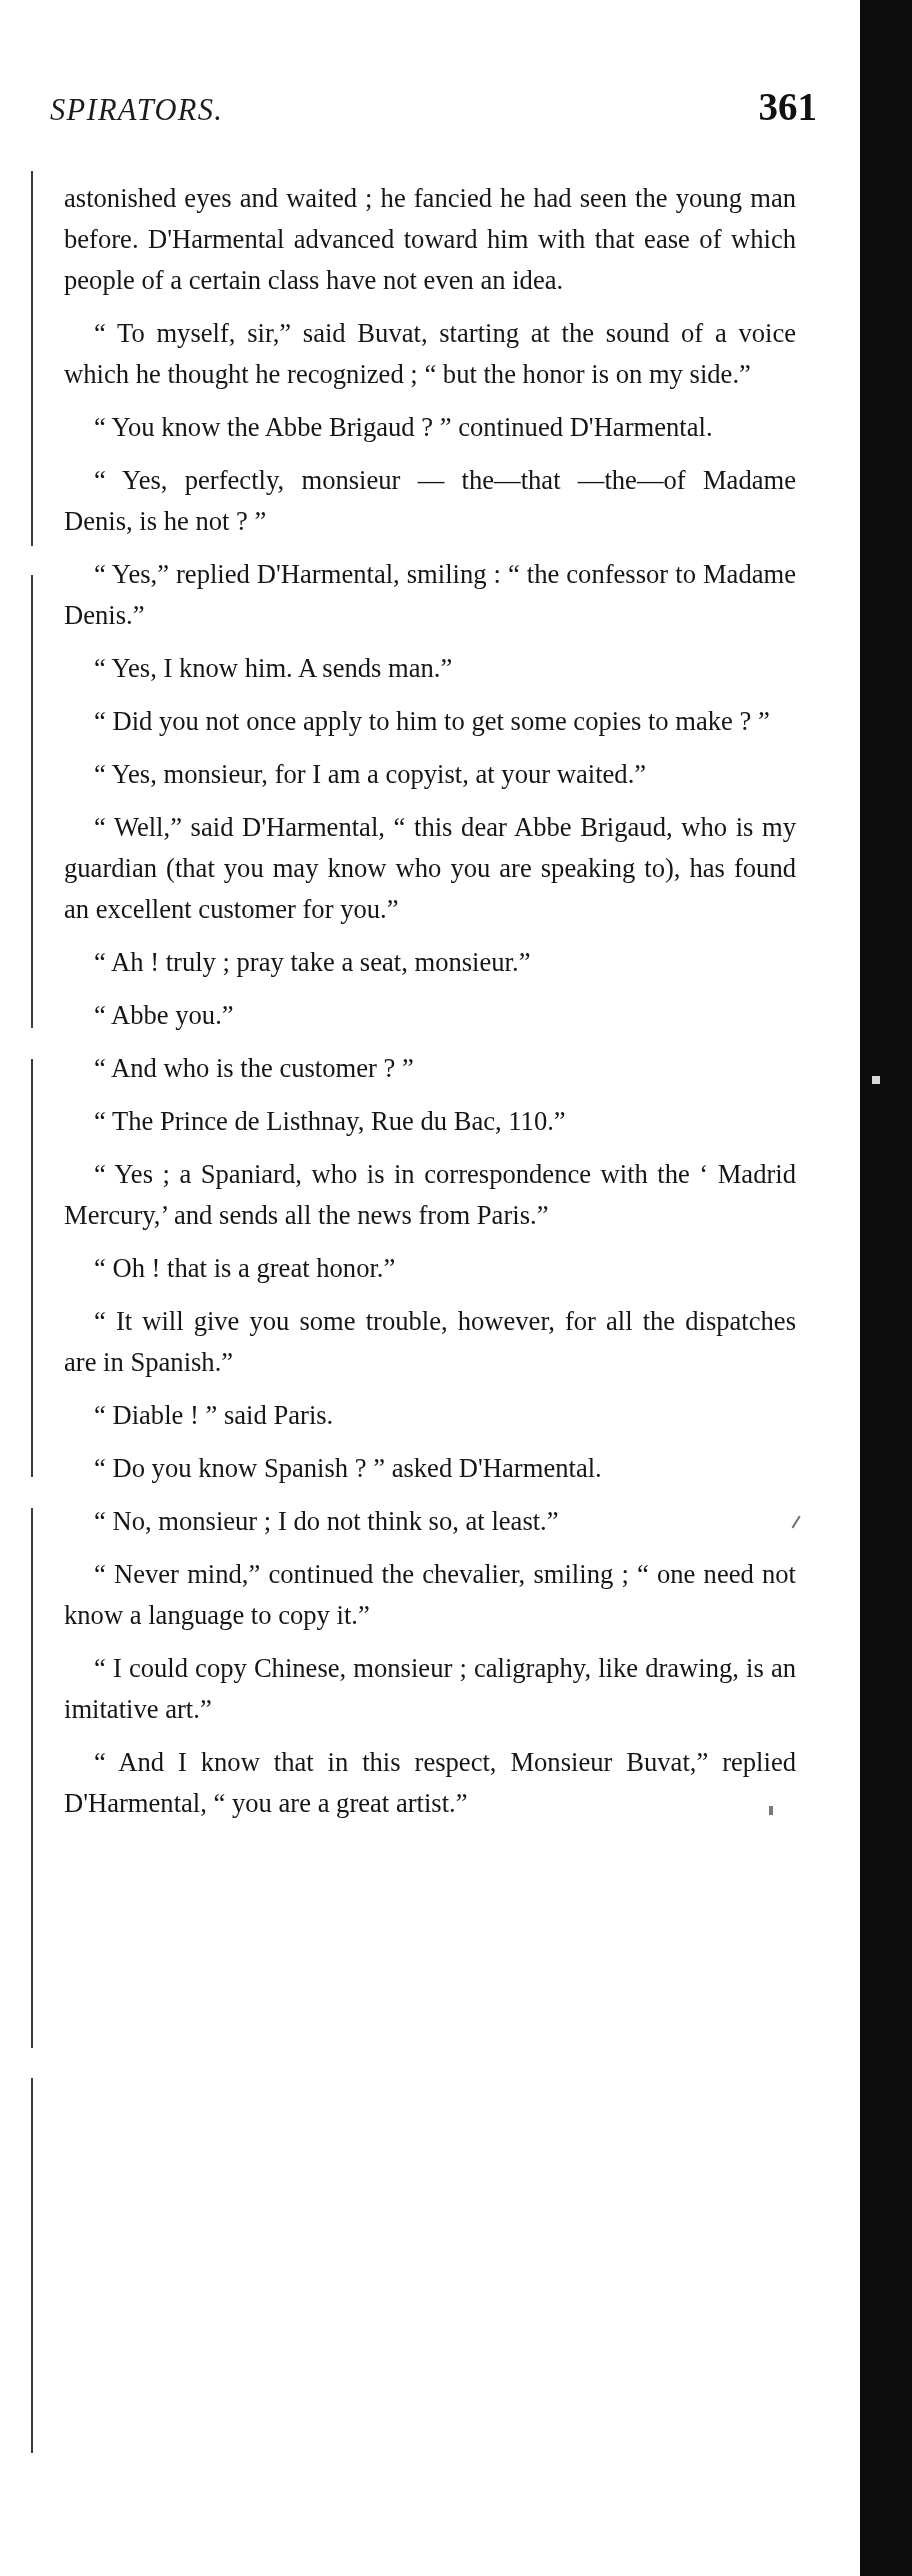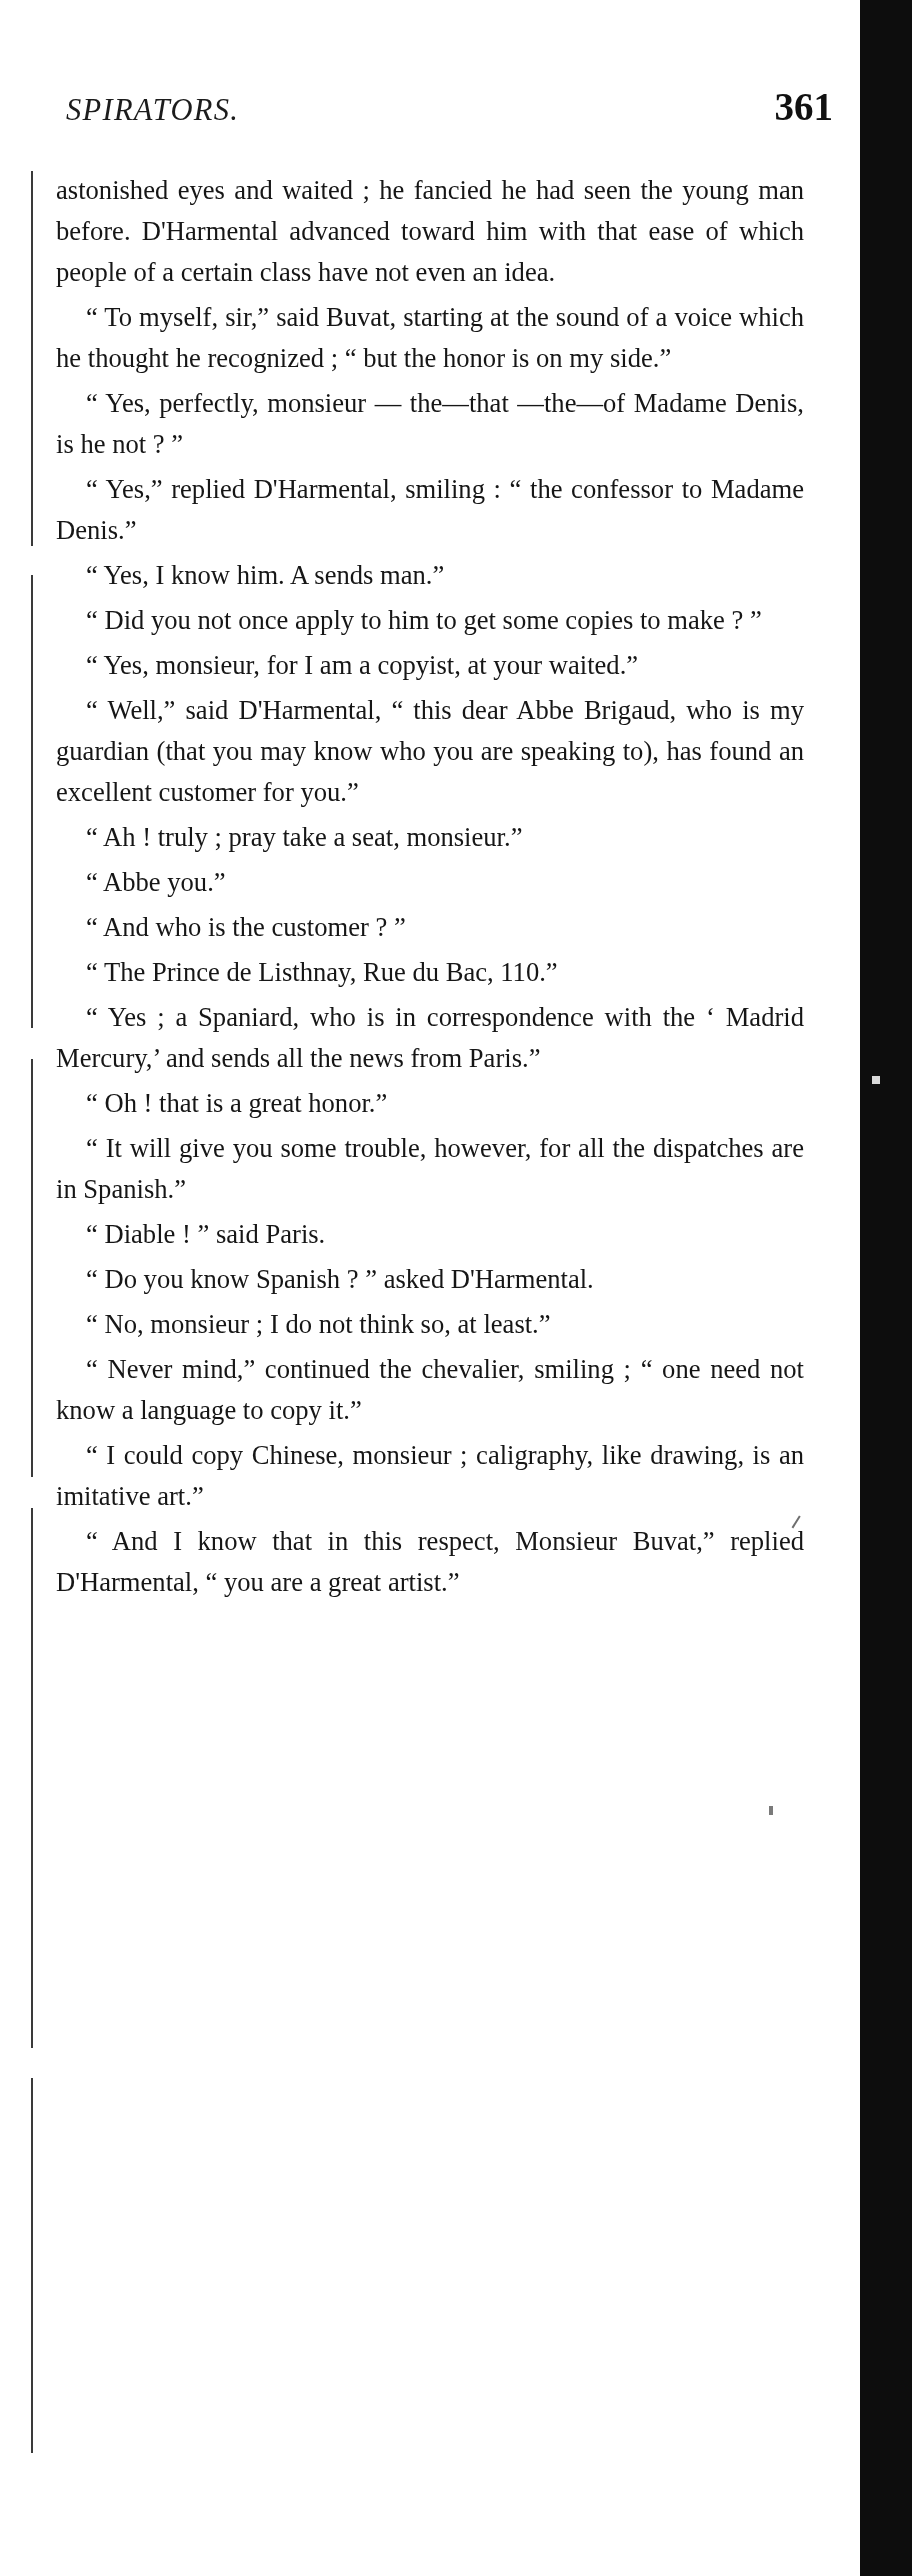--- a/index.html
+++ b/index.html
@@ -39,21 +39,21 @@
     position: absolute;
     left: 0;
     top: 0;
     width: 860px;
     height: 2576px;
     background: #ffffff;
   }
 
   .header {
     position: absolute;
-    left: 66px;
+    left: 50px;
     top: 84px;
     width: 767px;
     display: flex;
     align-items: baseline;
     justify-content: space-between;
   }
   .running-head {
     font-family: "Liberation Serif", serif;
     font-style: italic;
     font-size: 30.5px;
@@ -81,21 +81,21 @@
     left: 52px;
     top: 166px;
     width: 756px;
   }
 
   .para {
     font-family: "Liberation Serif", serif;
     font-size: 26.6px;
     line-height: 41px;
     color: #161616;
-    margin: 4px;
+    margin: 12px;
     text-align: justify;
     text-justify: inter-word;
     text-indent: 0;
   }
   .para + .para {
     margin-top: 0px;
   }
   .para.indent {
     text-indent: 30px;
   }
@@ -131,20 +131,21 @@
 
   <div class="margin-rule" style="top:171px;height:375px;"></div>
   <div class="margin-rule" style="top:575px;height:453px;"></div>
   <div class="margin-rule" style="top:1059px;height:418px;"></div>
   <div class="margin-rule" style="top:1508px;height:540px;"></div>
   <div class="margin-rule" style="top:2078px;height:375px;"></div>
 
   <div class="textblock">
     <p class="para">astonished eyes and waited ; he fancied he had seen the young man before. D'Harmental advanced toward him with that ease of which people of a certain class have not even an idea.</p>
     <p class="para indent">“ To myself, sir,” said Buvat, starting at the sound of a voice which he thought he recognized ; “ but the honor is on my side.”</p>
+    <p class="para indent">“ You know the Abbe Brigaud ? ” continued D'Harmental.</p>
     <p class="para indent">“ Yes, perfectly, monsieur — the—that —the—of Madame Denis, is he not ? ”</p>
     <p class="para indent">“ Yes,” replied D'Harmental, smiling : “ the confessor to Madame Denis.”</p>
     <p class="para indent">“ Yes, I know him.  A sends man.”</p>
     <p class="para indent">“ Did you not once apply to him to get some copies to make ? ”</p>
     <p class="para indent">“ Yes, monsieur, for I am a copyist, at your waited.”</p>
     <p class="para indent">“ Well,” said D'Harmental, “ this dear Abbe Brigaud, who is my guardian (that you may know who you are speaking to), has found an excellent customer for you.”</p>
     <p class="para indent">“ Ah ! truly ; pray take a seat, monsieur.”</p>
     <p class="para indent">“ Abbe you.”</p>
     <p class="para indent">“ And who is the customer ? ”</p>
     <p class="para indent">“ The Prince de Listhnay, Rue du Bac, 110.”</p>

